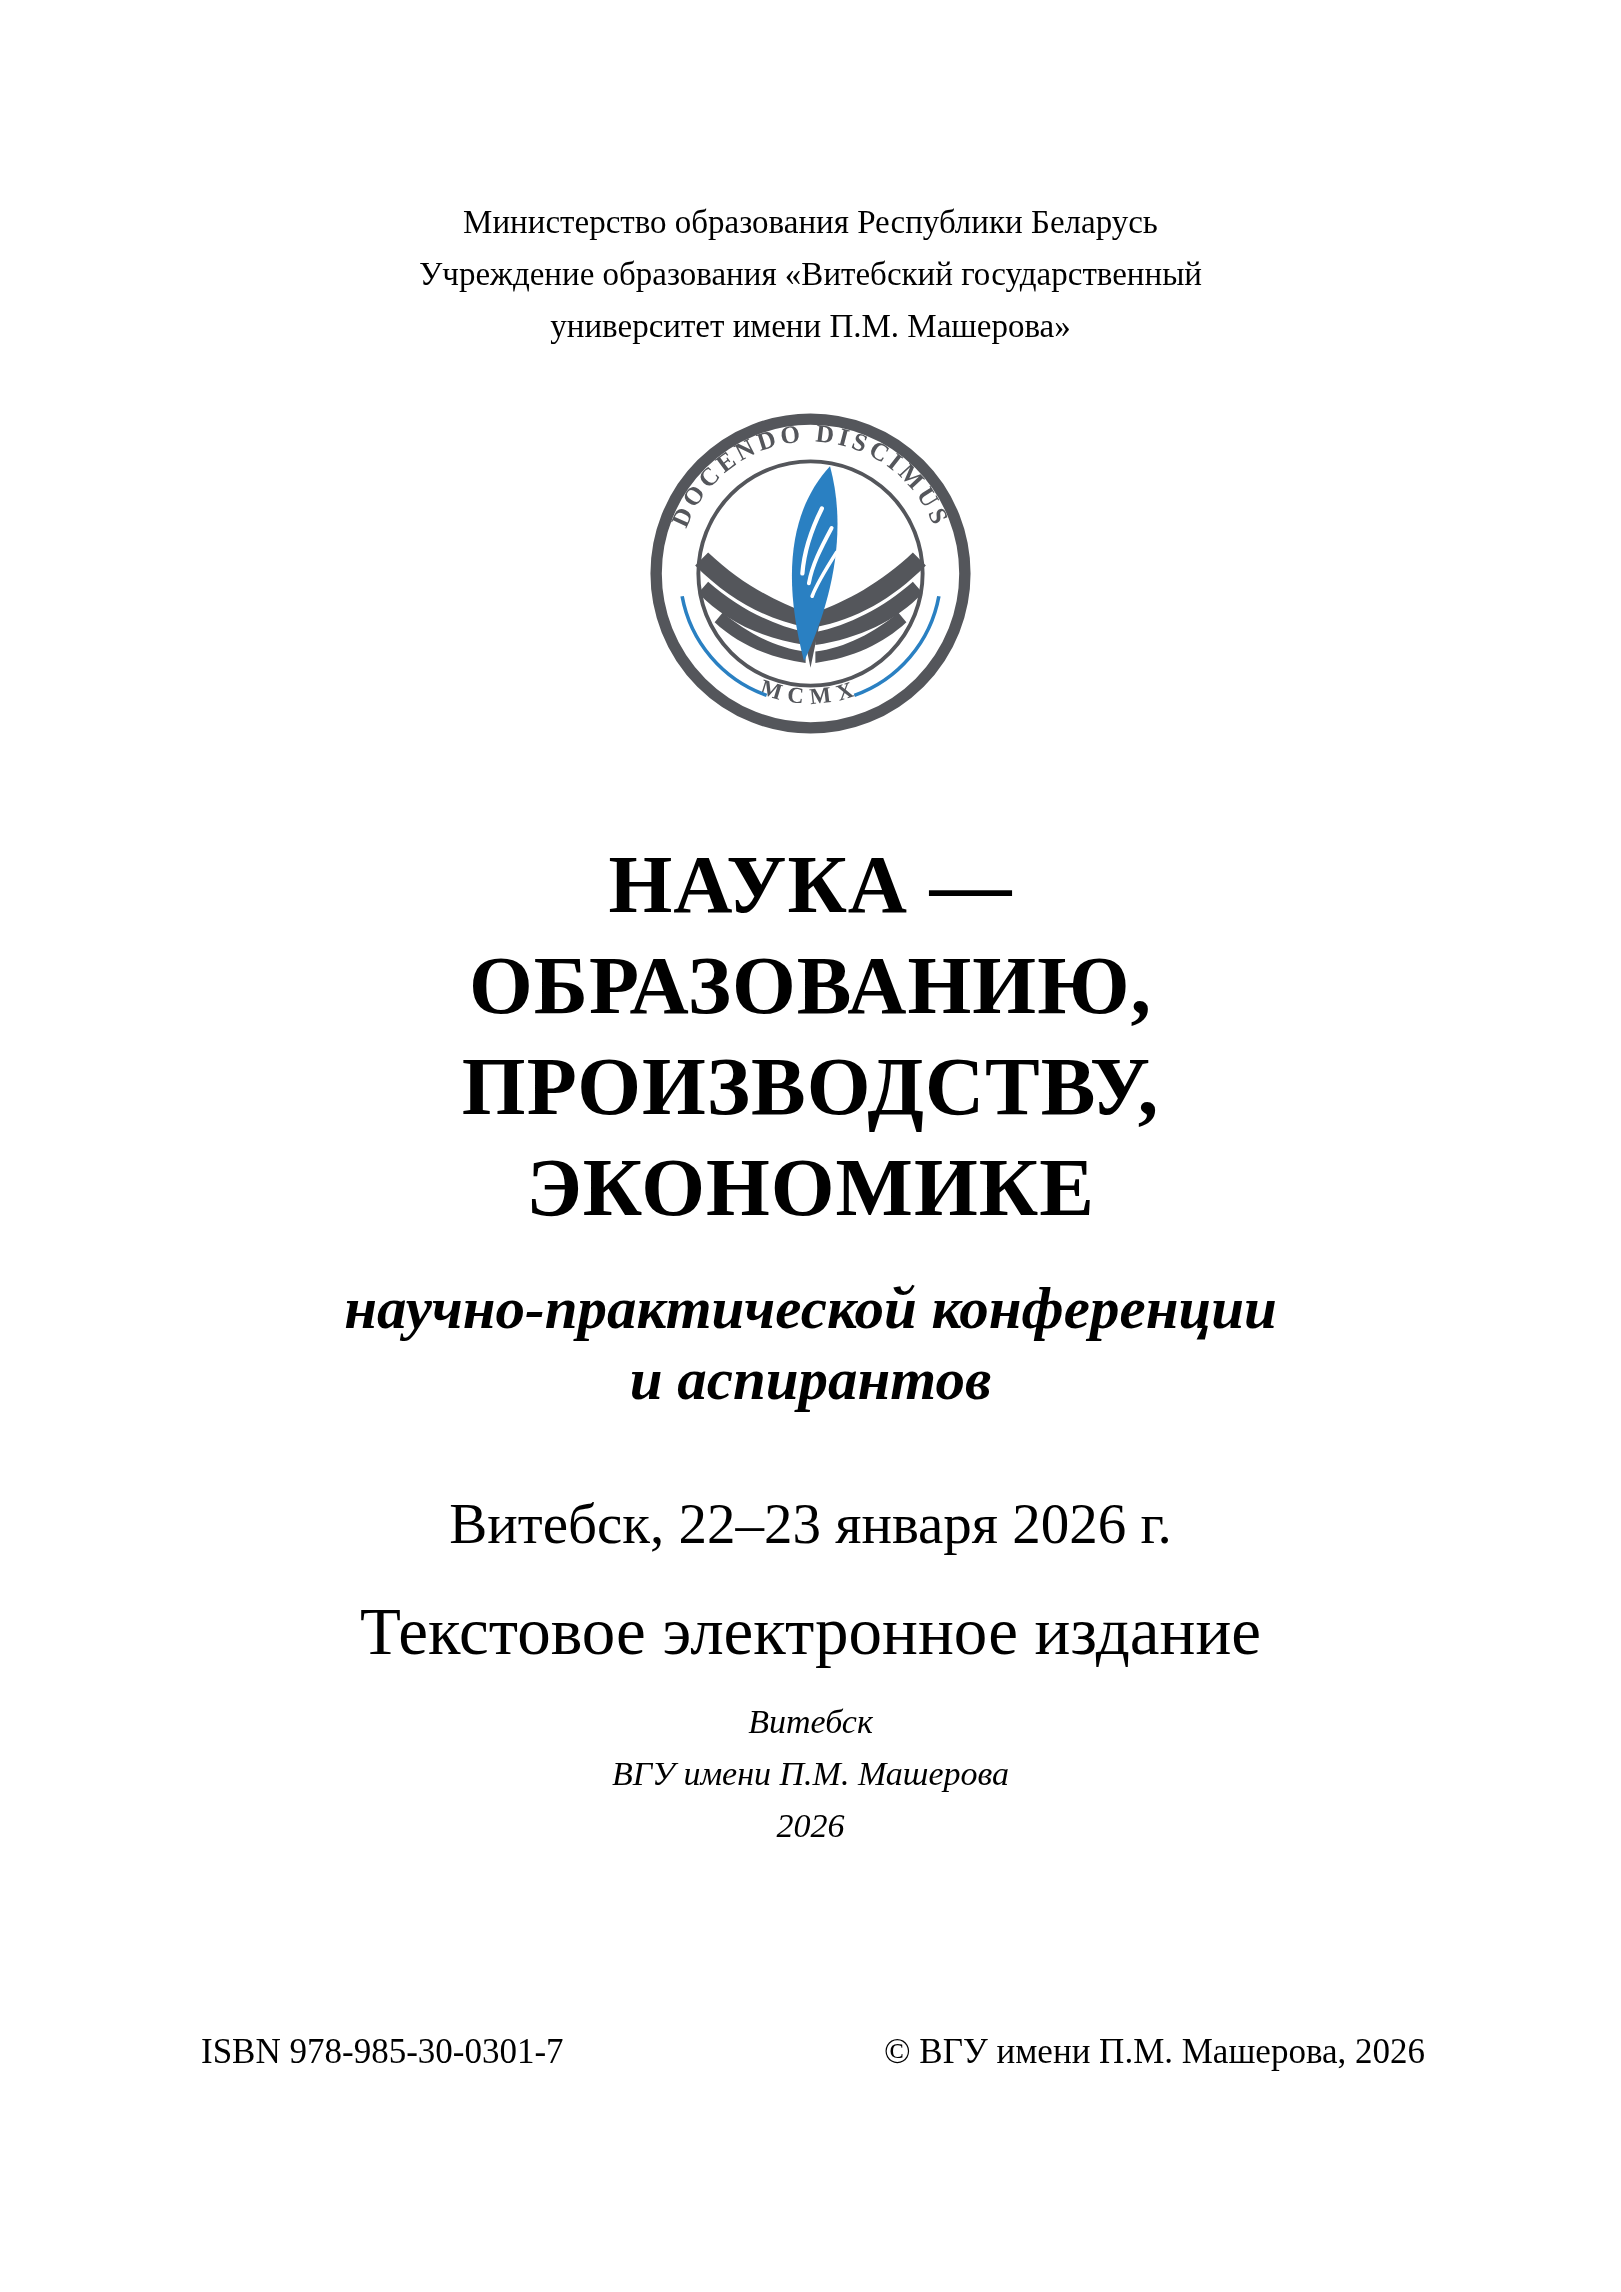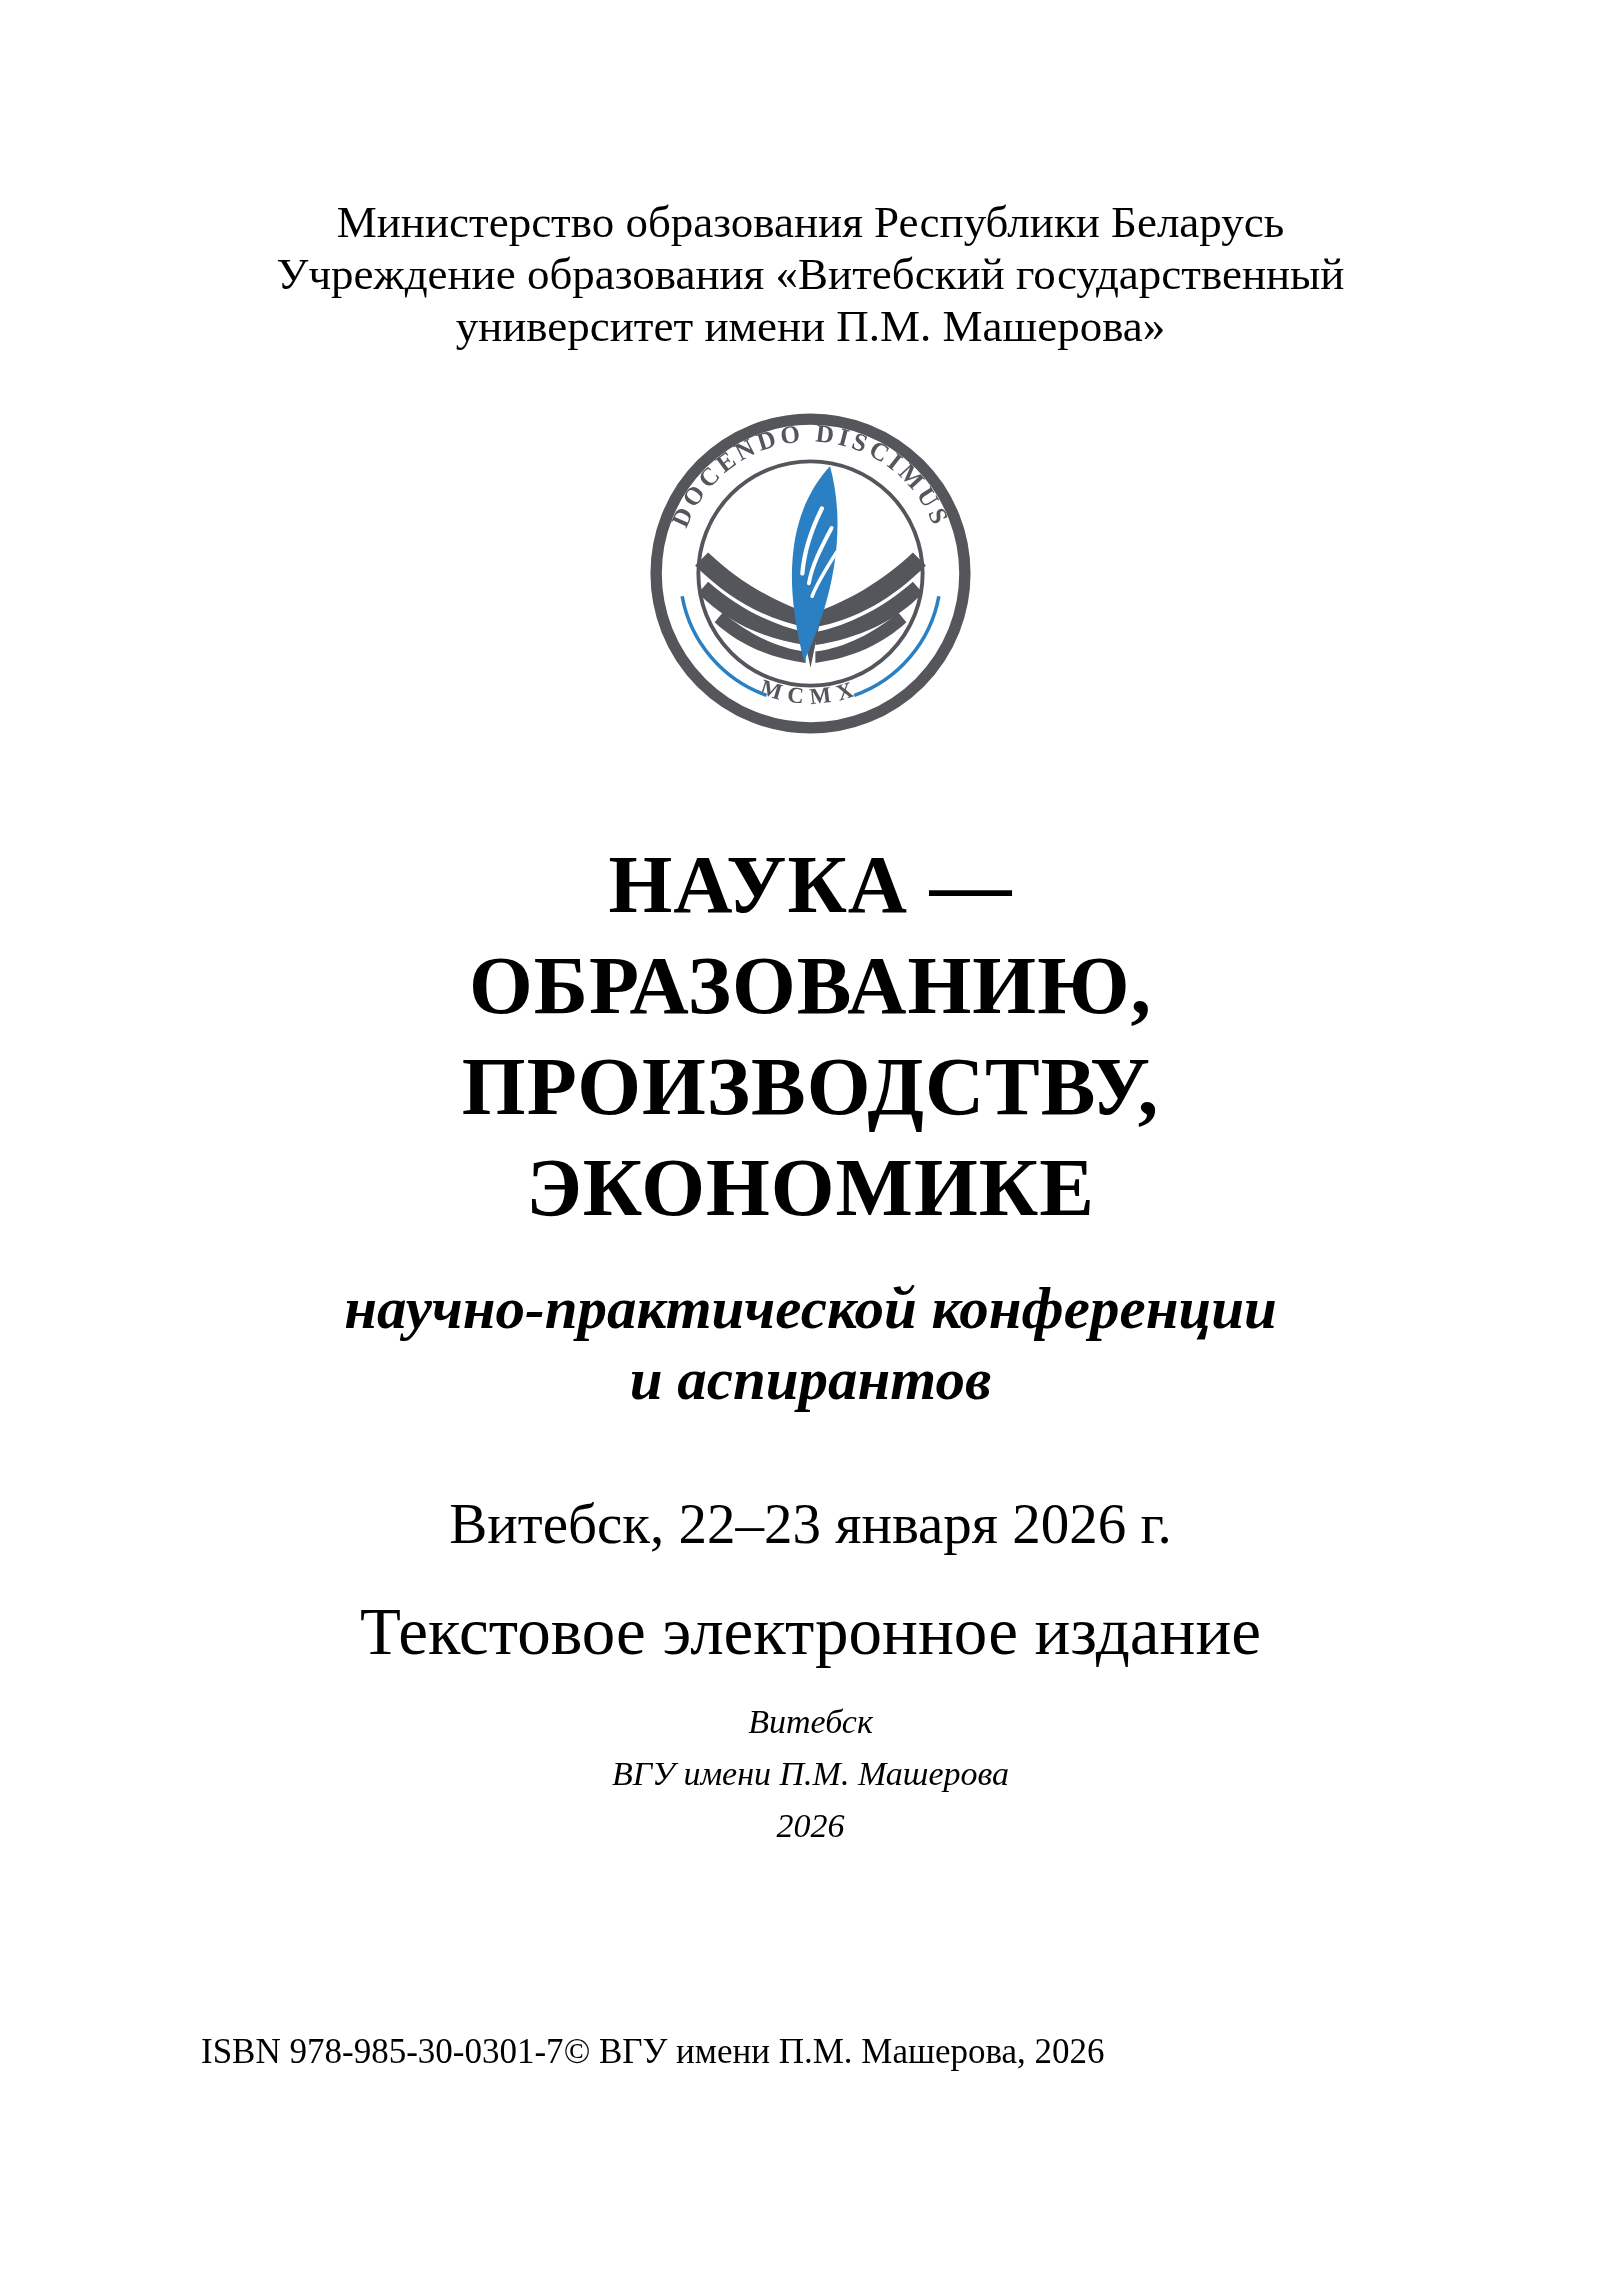--- a/index.html
+++ b/index.html
@@ -9,21 +9,21 @@
     background: #ffffff;
     color: #000000;
     font-family: "Liberation Serif", "DejaVu Serif", serif;
     position: relative;
     overflow: hidden;
   }
   .center { text-align: center; }
 
   .header {
     padding-top: 196px;
-    font-size: 45px;
+    font-size: 33px;
     line-height: 52px;
   }
 
   .logo-wrap {
     margin-top: 59px;
     display: flex;
     justify-content: center;
   }
   .logo-wrap svg { width: 325px; height: 325px; display: block; }
 
@@ -61,21 +61,21 @@
     line-height: 52px;
     font-style: italic;
   }
 
   .footer {
     position: absolute;
     top: 2030px;
     left: 201px;
     right: 196px;
     display: flex;
-    justify-content: flex-start;
+    justify-content: space-between;
     font-size: 35px;
     line-height: 43px;
   }
 
   .logo-motto {
     font-family: "Liberation Serif", "DejaVu Serif", serif;
     font-weight: bold;
     fill: #54565b;
   }
 </style>

